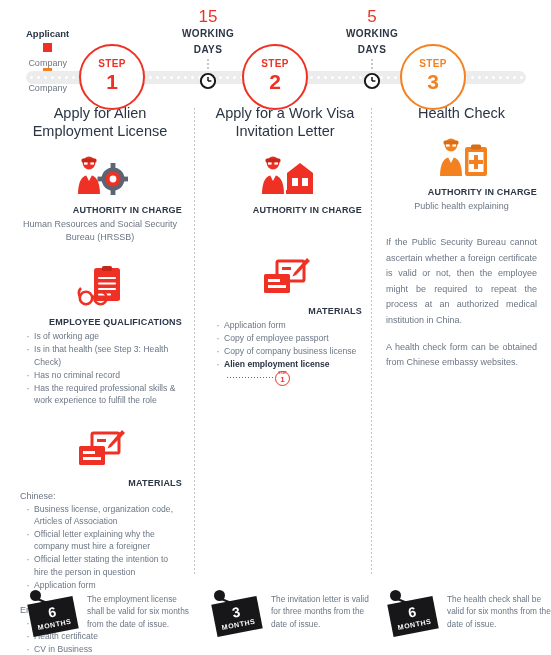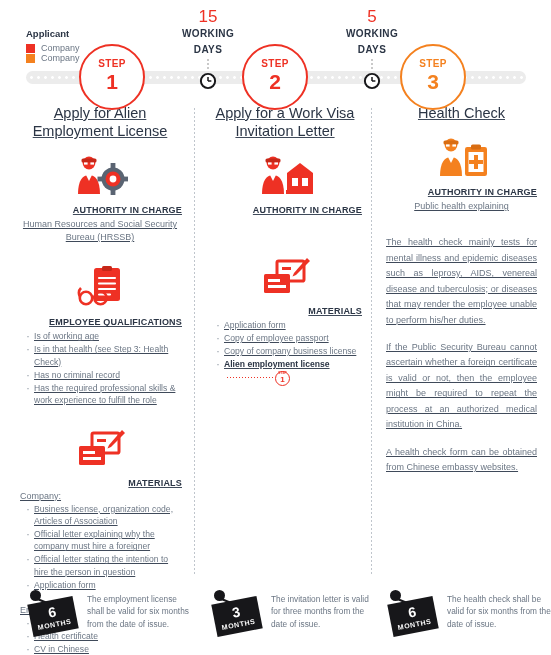--- a/index.html
+++ b/index.html
@@ -8,21 +8,21 @@
     background: #ffffff;
     font-family: "Liberation Sans", sans-serif;
     color: #3f4a5a;
     position: relative;
     overflow: hidden;
   }
 
   
   .legend { position: absolute; left: 26px; top: 28px; }
   .legend-title { font-size: 9.5px; font-weight: bold; color: #2b3545; margin-bottom: 4px; }
-  .legend-row { display: flex; align-items: center; gap: 6px; margin-top: 0; }
+  .legend-row { display: flex; align-items: center; gap: 6px; margin-top: 0; flex-direction: column; }
   .legend-swatch { width: 9px; height: 9px; display: block; }
   .legend-label { font-size: 9px; color: #6b7684; }
 
   
   .timeline-bar {
     position: absolute; left: 26px; top: 71px;
     width: 500px; height: 13px;
     background: #ececec; border-radius: 6.5px;
   }
   .timeline-dots {
@@ -60,21 +60,21 @@
     width: 2px; height: 11px; margin: 3px auto 2px;
     background-image: linear-gradient(#c9c9c9 55%, transparent 0);
     background-size: 2px 4px;
   }
   .clock-icon { width: 18px; height: 18px; margin: 0 auto; display: block; }
   .gap-1 { left: 163px; }
   .gap-2 { left: 327px; }
 
   
   .columns { position: absolute; left: 0; top: 104px; width: 551px; display: flex; }
-  .col { position: relative; text-decoration: underline; }
+  .col { position: relative; }
   .col-1 { width: 196px; padding: 0 14px 0 18px; }
   .col-2 { width: 178px; padding: 0 12px; }
   .col-3 { width: 177px; padding: 0 14px 4px 12px; }
 
   .vdivider {
     position: absolute; top: 108px; width: 1px; height: 468px;
     background-image: linear-gradient(#bfc5cc 50%, transparent 0);
     background-size: 1px 4px;
   }
   .vdiv-1 { left: 194px; }
@@ -269,33 +269,33 @@
         <rect x="17" y="4" width="27" height="20" rx="1.6" fill="none" stroke="#ee3124" stroke-width="3"></rect>
         <rect x="22" y="10" width="9" height="3" fill="#ee3124"></rect>
         <rect x="4" y="17" width="26" height="19" rx="1.6" fill="#ee3124"></rect>
         <rect x="8" y="22" width="12" height="3" fill="#fff"></rect>
         <rect x="8" y="28" width="18" height="3" fill="#fff"></rect>
         <path d="M47 1 L50 4 L36 18 L32.5 19.5 L34 16 Z" fill="#ee3124"></path>
       </svg>
     </div>
     <div class="section-head">MATERIALS</div>
 
-    <div class="sub-label">Company:</div>
+    <div class="sub-label">Chinese:</div>
     <ul class="items">
       <li>Business license, organization code, Articles of Association</li>
       <li>Official letter explaining why the company must hire a foreigner</li>
       <li>Official letter stating the intention to hire the person in question</li>
       <li>Application form</li>
     </ul>
 
     <div class="sub-label" style="margin-top:14px">Employee:</div>
     <ul class="items">
       <li>Passport</li>
       <li>Health certificate</li>
-      <li>CV in Chinese</li>
+      <li>CV in Business</li>
 
     </ul>
   </div>
 
   <div class="col col-2">
     <div class="col-title">Apply for a Work Visa Invitation Letter</div>
 
     <div class="icon-wrap">
       <svg width="56" height="42" viewBox="0 0 56 42">
         <circle cx="16" cy="9" r="6.4" fill="#ee3124"></circle>
@@ -351,21 +351,20 @@
         <rect x="29" y="11" width="22" height="29" rx="2.2" fill="#f4811f"></rect>
         <rect x="35" y="8.5" width="10" height="5" rx="1.6" fill="#d96d12"></rect>
         <rect x="32.5" y="16" width="15" height="20" fill="#fff"></rect>
         <rect x="38" y="19" width="4" height="14" fill="#f4811f"></rect>
         <rect x="33" y="24" width="14" height="4" fill="#f4811f"></rect>
       </svg>
     </div>
     <div class="section-head">AUTHORITY IN CHARGE</div>
     <div class="authority-text" style="margin-bottom:22px">Public health explaining</div>
 
-    <div class="body-para">The health check mainly tests for mental illness and epidemic diseases such as leprosy, AIDS, venereal disease and tuberculosis; or diseases that may render the employee unable to perform his/her duties.</div>
     <div class="body-para">If the Public Security Bureau cannot ascertain whether a foreign certificate is valid or not, then the employee might be required to repeat the process at an authorized medical institution in China.</div>
     <div class="body-para">A health check form can be obtained from Chinese embassy websites.</div>
   </div>
 </div>
 
 <div class="footer">
   <div class="foot-cell fc-1">
     <div class="tag">
       <div class="tag-knob"></div>
       <div class="tag-string"></div>

